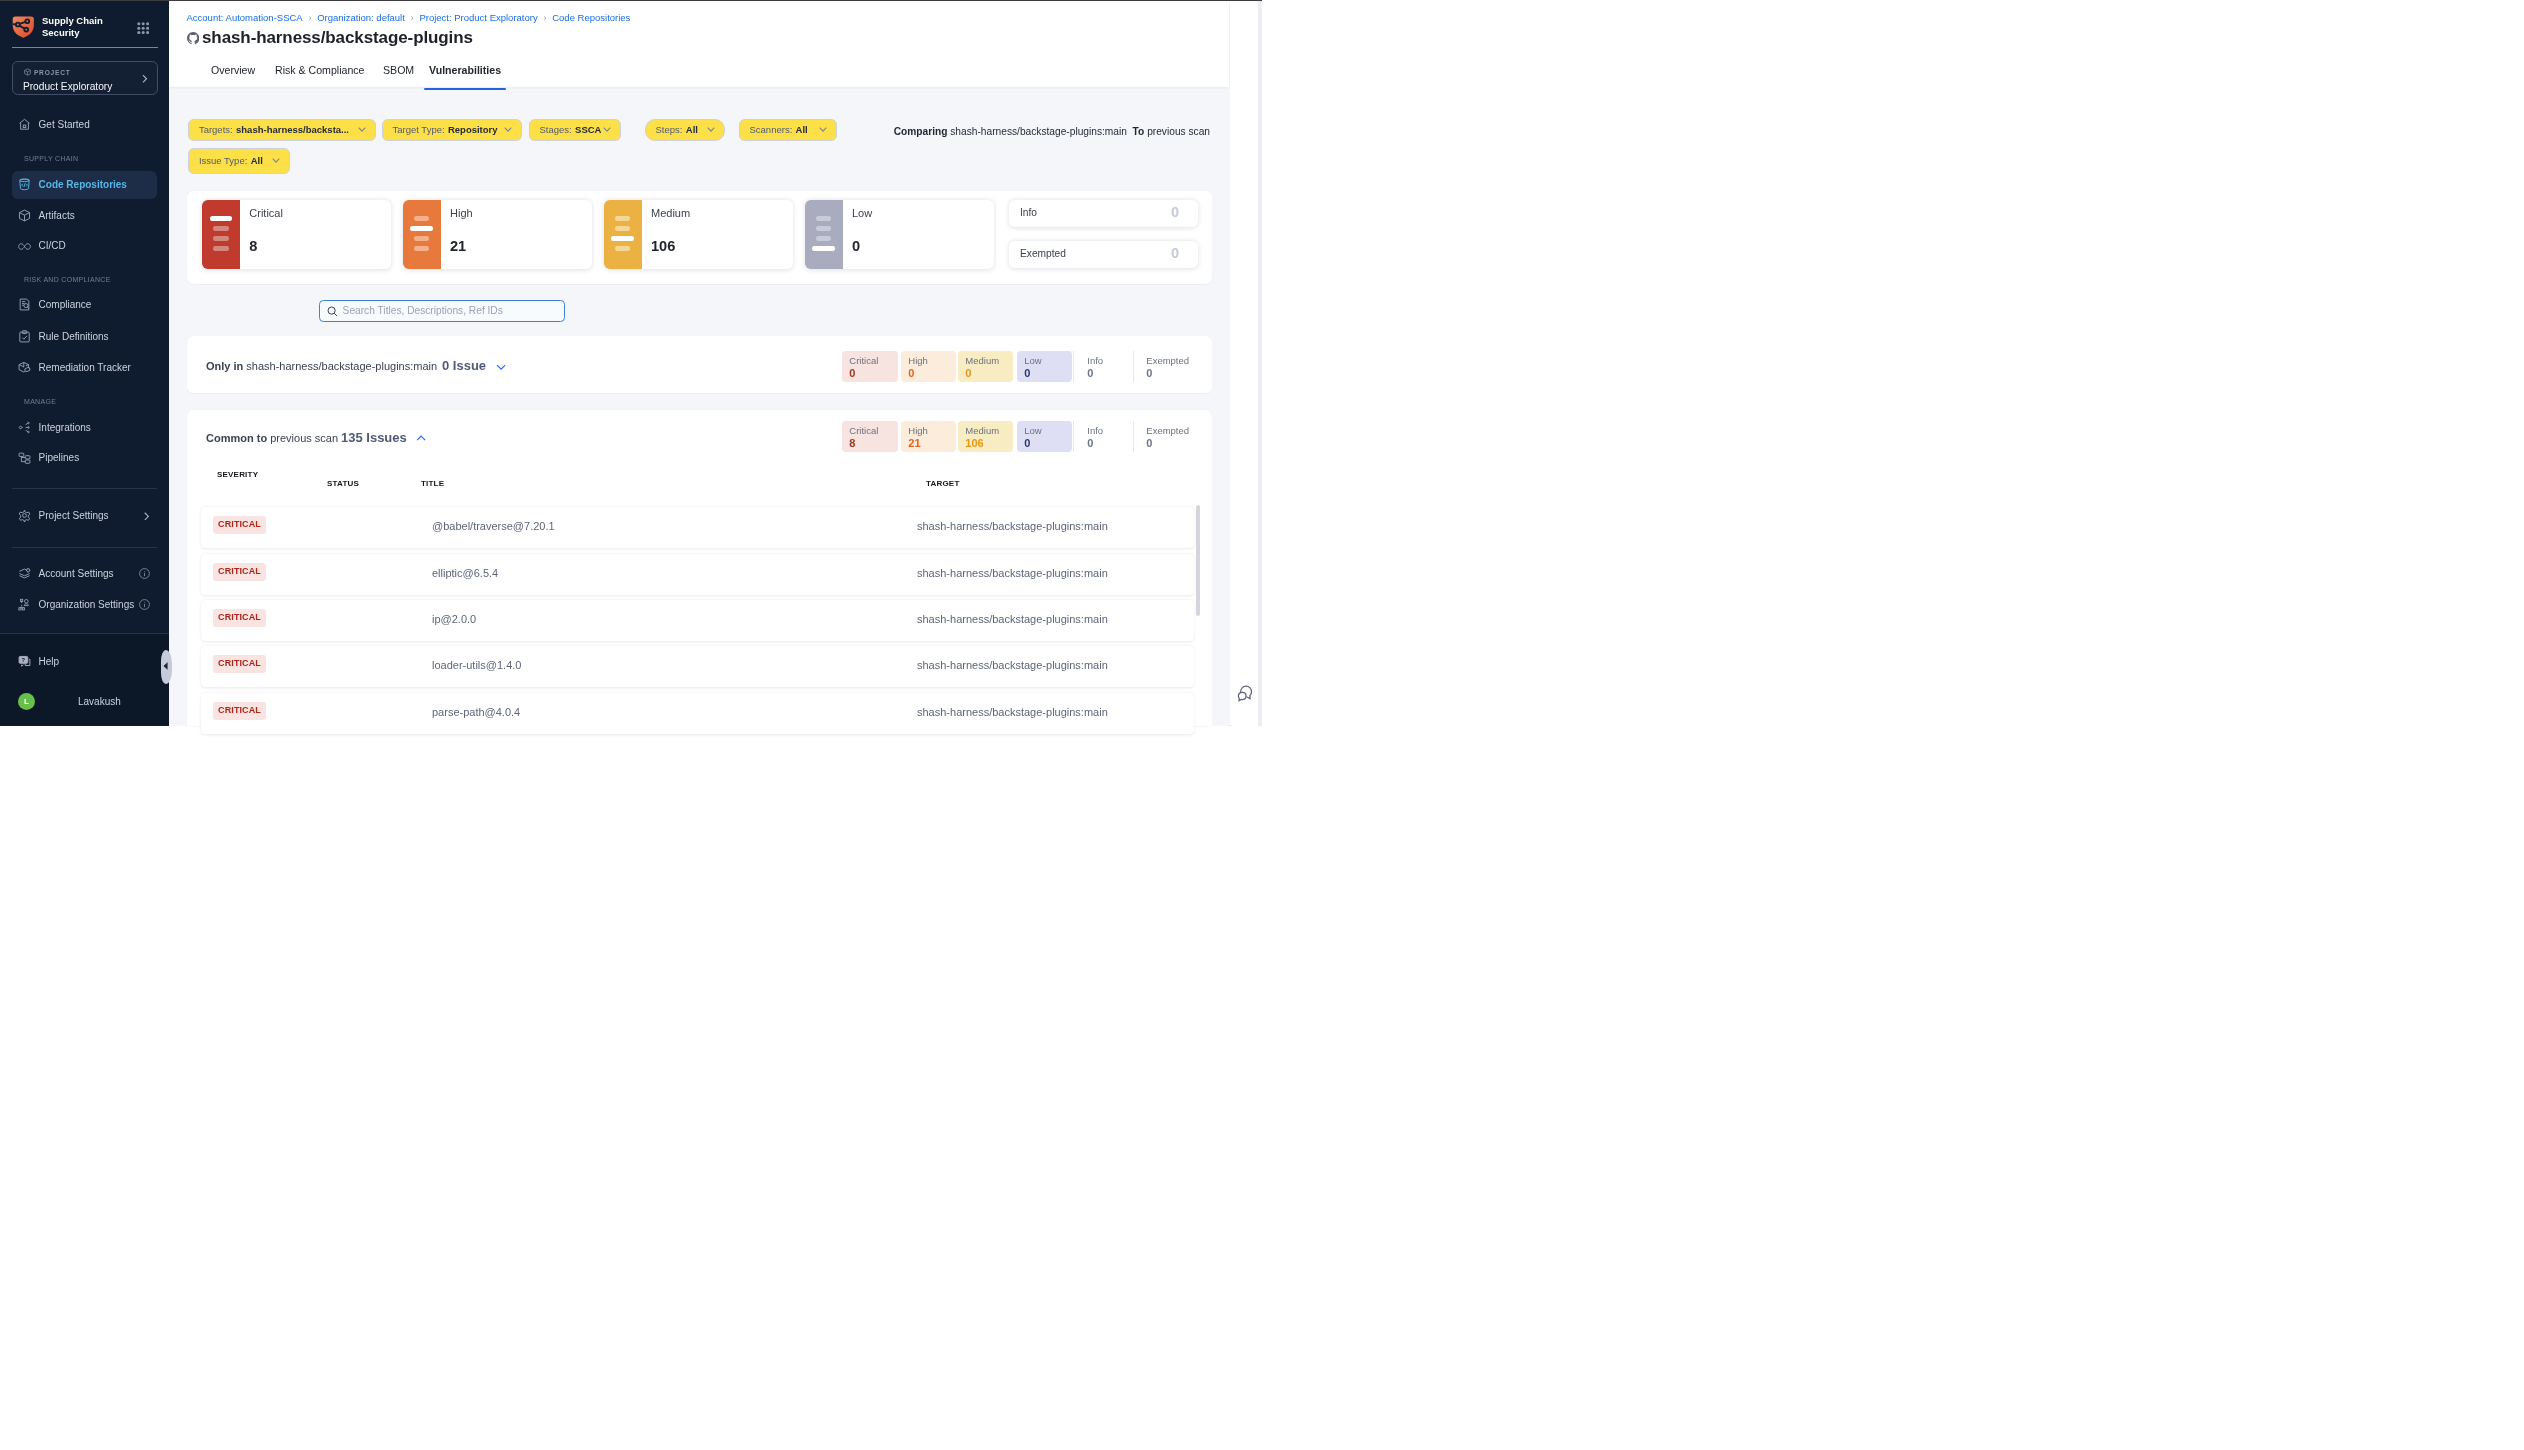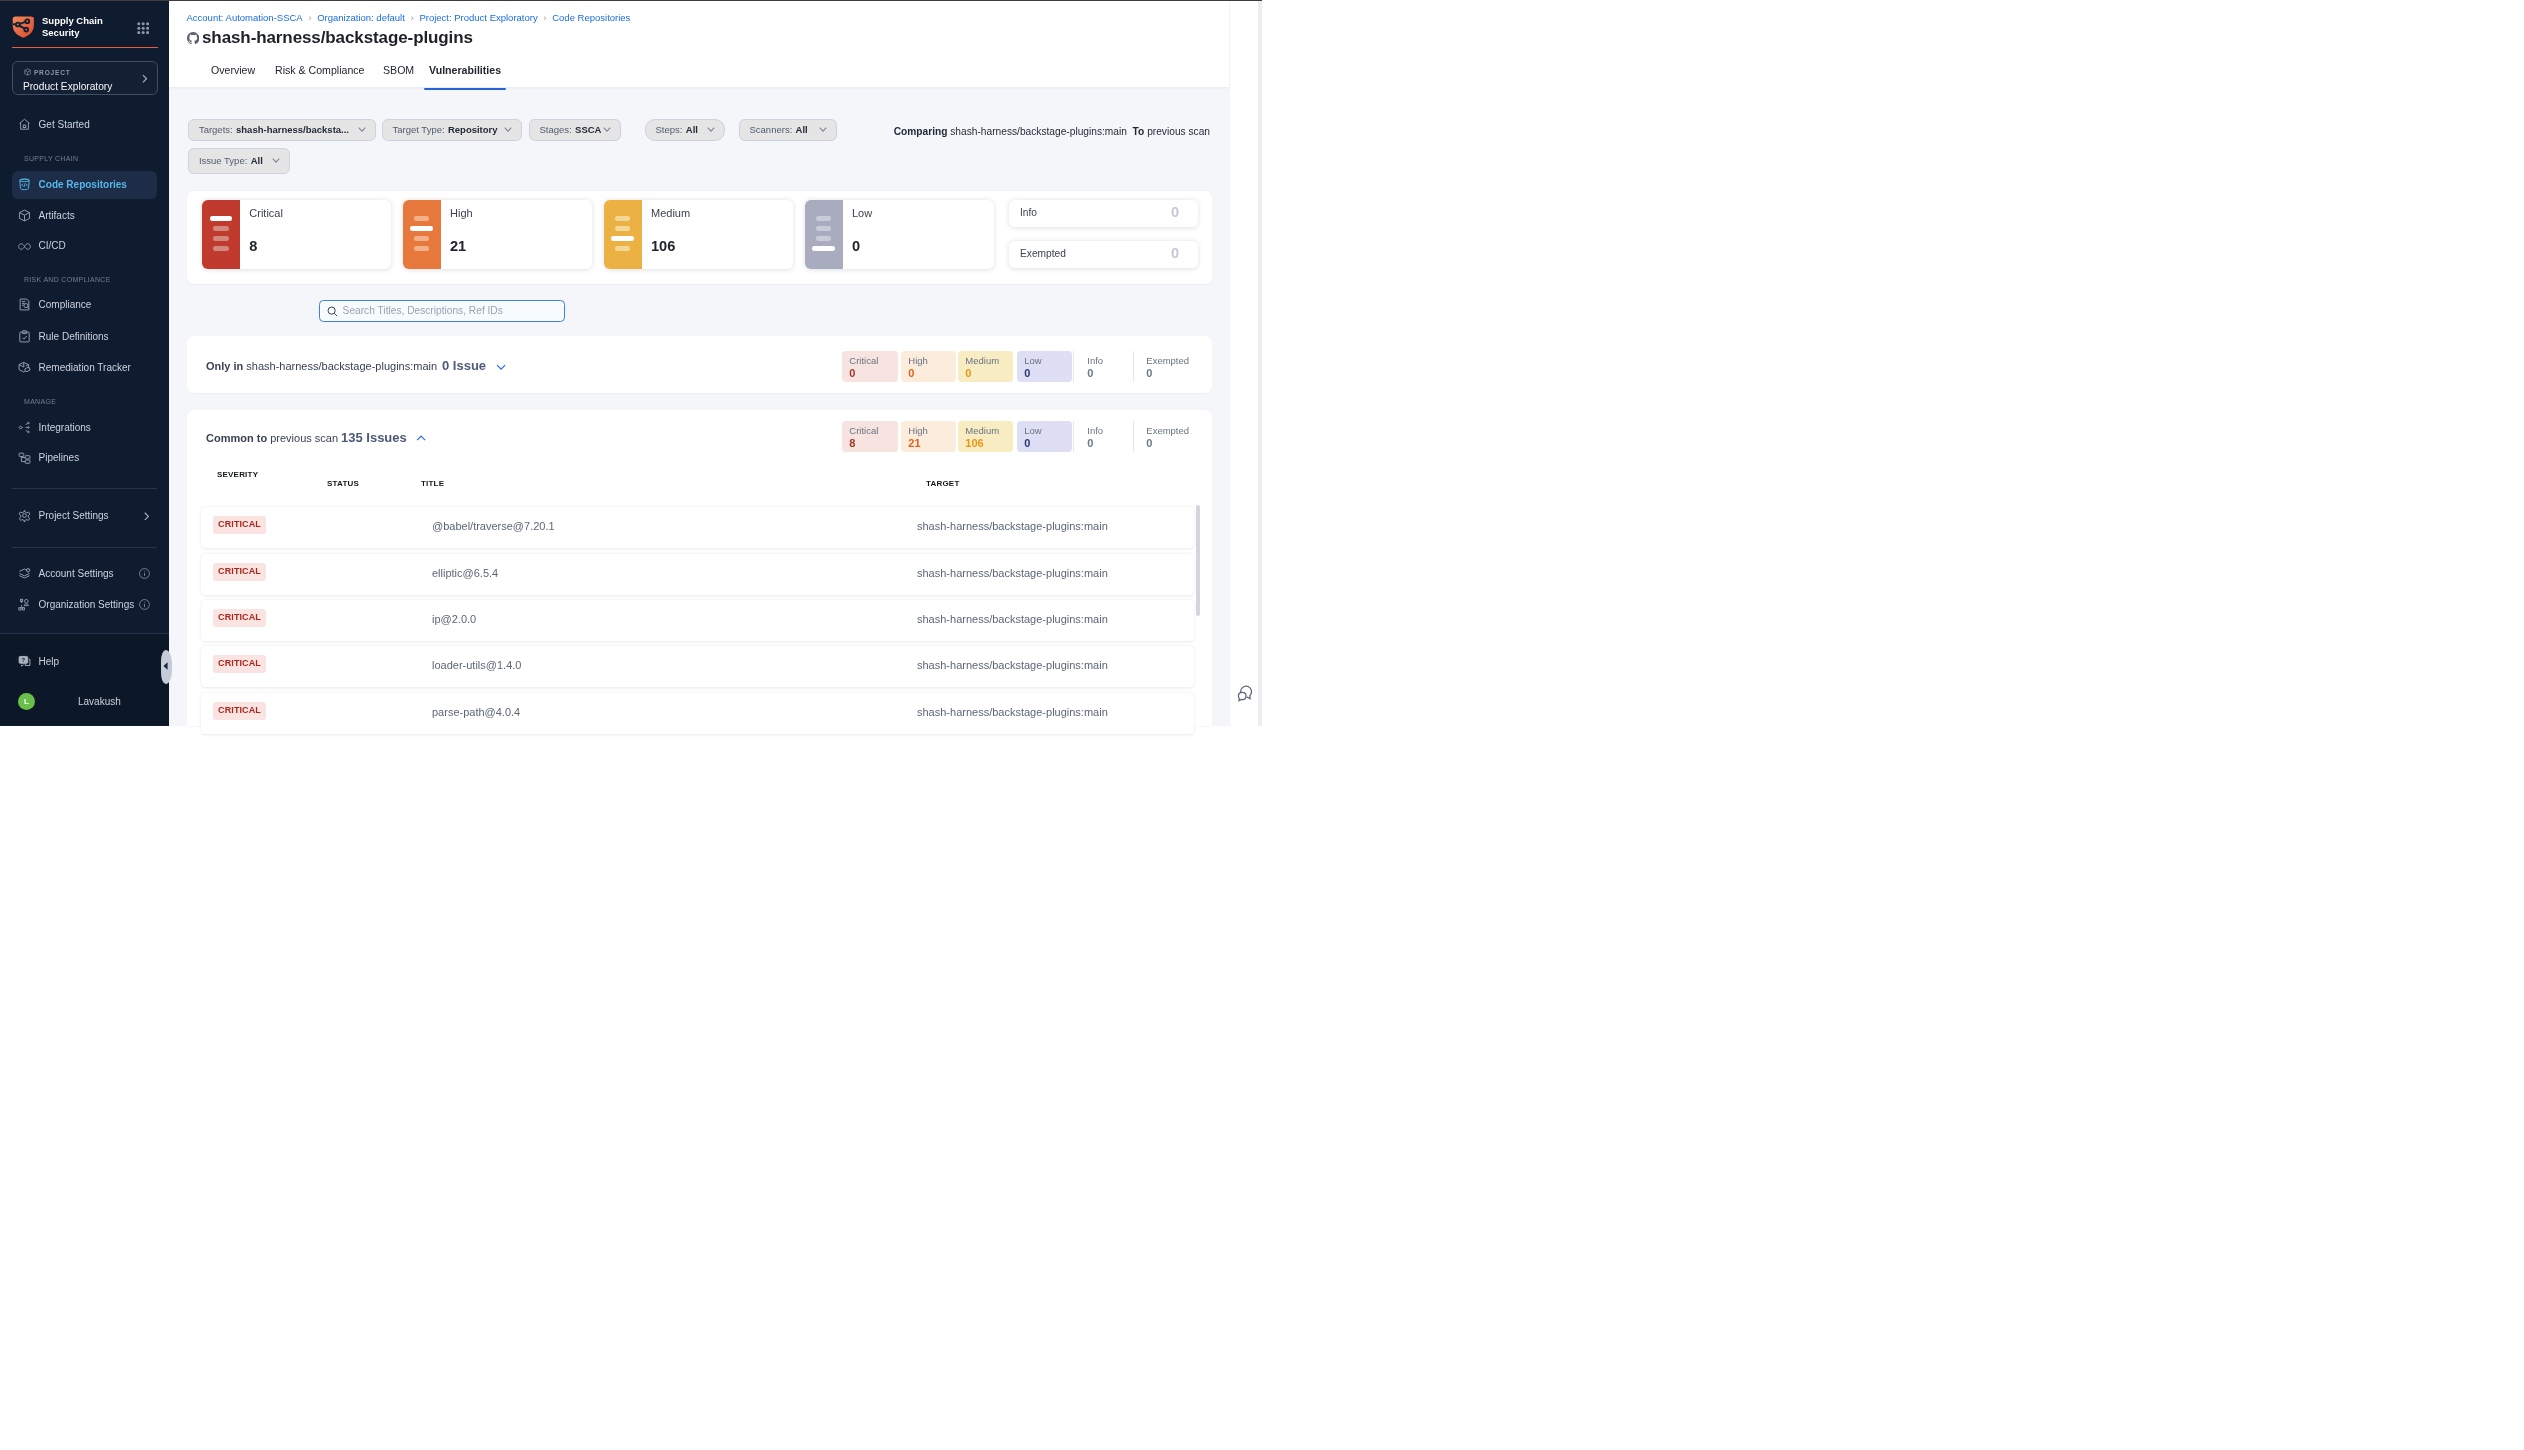--- a/index.html
+++ b/index.html
@@ -19,21 +19,21 @@
 
 
 #main { position:absolute; left:169px; top:0.7px; width:1062px; height:725px; background:#f5f6fa; border-right:0.7px solid #d8dbe4; }
 #hdr { position:absolute; left:0; top:0; width:1060px; height:86px; background:#fff; box-shadow:0 1.5px 2.2px rgba(30,40,80,0.05); }
 .crumb { color:#1b6ee2; font-size:9.5px; }
 .crumbsep { color:#8f98a9; font-size:8.8px; padding:0 5.8px; }
 #title { position:absolute; left:33px; top:27px; font-size:17px; font-weight:bold; color:#1e2128; letter-spacing:-0.1px; }
 .tab { position:absolute; top:63px; font-size:10.6px; color:#22262e; white-space:nowrap; }
 
 
-.fchip { position:absolute; height:22px; background:#e5e5e5; border:0.7px solid #ccd2de; border-radius:5.8px; display:flex; align-items:center; padding:0 9.5px; font-size:9.5px; color:#515b70; white-space:nowrap; }
+.fchip { position:absolute; height:22px; background:#fde047; border:0.7px solid #ccd2de; border-radius:5.8px; display:flex; align-items:center; padding:0 9.5px; font-size:9.5px; color:#515b70; white-space:nowrap; }
 .fchip b { color:#242b38; margin-left:0.7px; }
 .fchip svg { margin-left:auto; }
 
 
 #cardbox { position:absolute; left:18px; top:190px; width:1025px; height:93px; background:#fff; border-radius:6.6px; box-shadow:0 0.7px 1.5px rgba(20,30,60,.04); }
 .sevcard { position:absolute; top:9.5px; width:189px; height:69px; background:#fff; border-radius:5.8px; box-shadow:0 0.7px 5.1px rgba(25,35,65,.14); overflow:hidden; }
 .sevblock { position:absolute; left:0; top:0; width:38px; height:69px; }
 .sevbar { position:absolute; left:10.6px; width:15.7px; height:4.4px; border-radius:2.2px; }
 .sevbar.on { left:7.3px; width:22.6px; }
 .sevname { position:absolute; left:47px; top:7.3px; font-size:11px; color:#3c4150; }

